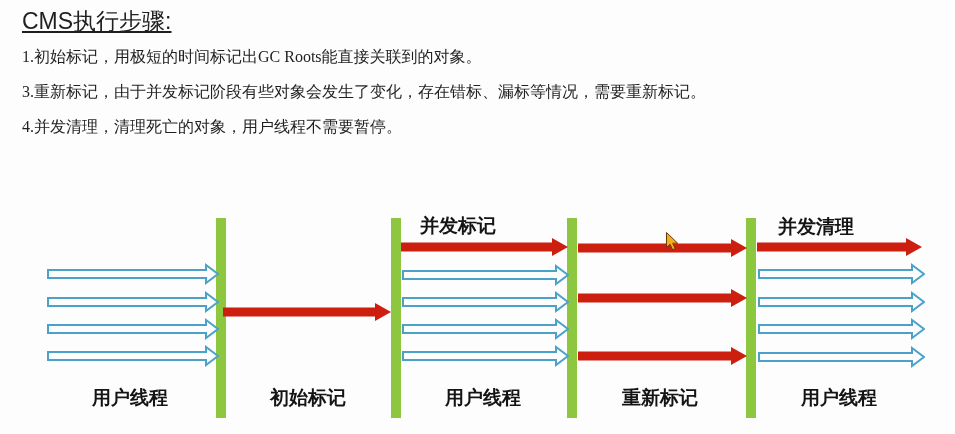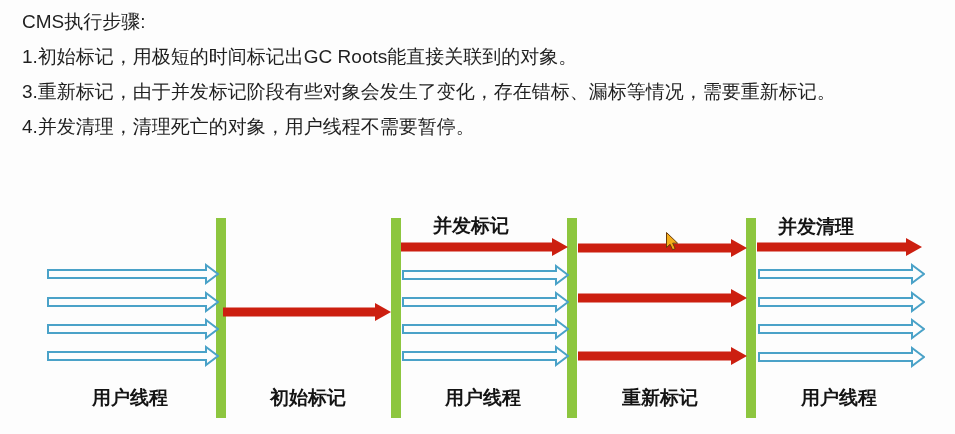--- a/index.html
+++ b/index.html
@@ -6,22 +6,22 @@
   body{
     width:955px;height:434px;
     background:#fdfdfd;
     font-family:"Liberation Sans","DejaVu Sans",sans-serif;
     color:#1f1f1f;
     overflow:hidden;
     position:relative;
   }
   .stage{position:absolute;left:0;top:0;width:955px;height:434px;background:#fdfdfd;}
   .textblock{position:absolute;left:22px;top:4px;width:915px;}
-  .title{font-size:19px;line-height:35px;white-space:nowrap;}
-  .step{font-size:19px;line-height:35px;white-space:nowrap;}
+  .title{font-size:23px;line-height:35px;white-space:nowrap;text-decoration:underline;}
+  .step{font-size:16px;line-height:35px;white-space:nowrap;font-family:Liberation Serif, serif;}
   .diagram{position:absolute;left:0;top:0;width:955px;height:434px;}
   .gc-bar{position:absolute;width:10px;background:#8dc63f;}
   .arrow-svg{position:absolute;display:block;}
   .phase-label{
     position:absolute;
     transform:translateX(-50%);
     font-size:19px;font-weight:bold;
     white-space:nowrap;color:#141414;
   }
   .cursor-svg{position:absolute;}
@@ -90,21 +90,21 @@
       </svg>
       <svg width="167" height="22" class="arrow-svg" style="left: 758px; top: 291px;">
         <polygon points="1,7 154,7 154,2 166,11 154,20 154,15 1,15" fill="#fdfdfd" stroke="#4aa2c8" stroke-width="2" stroke-linejoin="miter"></polygon>
       </svg>
       <svg width="167" height="22" class="arrow-svg" style="left: 758px; top: 318px;">
         <polygon points="1,7 154,7 154,2 166,11 154,20 154,15 1,15" fill="#fdfdfd" stroke="#4aa2c8" stroke-width="2" stroke-linejoin="miter"></polygon>
       </svg>
       <svg width="167" height="22" class="arrow-svg" style="left: 758px; top: 346px;">
         <polygon points="1,7 154,7 154,2 166,11 154,20 154,15 1,15" fill="#fdfdfd" stroke="#4aa2c8" stroke-width="2" stroke-linejoin="miter"></polygon>
       </svg>
-      <div class="phase-label" style="left: 471px; top: 213px;">并发标记</div>
+      <div class="phase-label" style="left: 458px; top: 213px;">并发标记</div>
       <div class="phase-label" style="left: 816px; top: 214px; text-align: center;">并发清理</div>
       <div class="phase-label" style="left: 130px; top: 385px;">用户线程</div>
       <div class="phase-label" style="left: 308px; top: 385px; text-align: center;">初始标记</div>
       <div class="phase-label" style="left: 483px; top: 385px;">用户线程</div>
       <div class="phase-label" style="left: 660px; top: 385px;">重新标记</div>
       <div class="phase-label" style="left: 839px; top: 385px;">用户线程</div>
       <svg width="14" height="21" class="cursor-svg" style="left: 666px; top: 232px;">
         <polygon points="0.5,0.5 0.5,15.5 4.1,12.3 6.6,17.8 9.2,16.6 6.7,11.2 11.6,11.2" fill="#f3ae1c" stroke="#6b3a0a" stroke-width="1"></polygon>
       </svg>
     </div>

